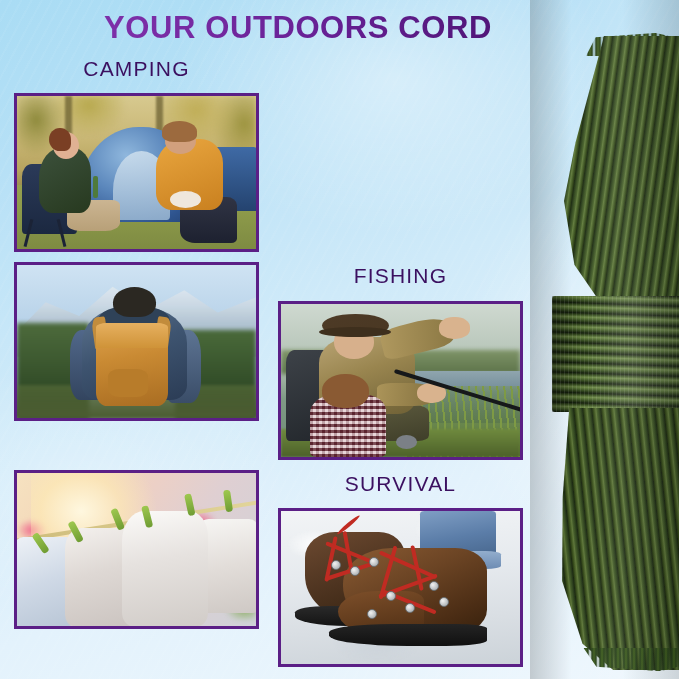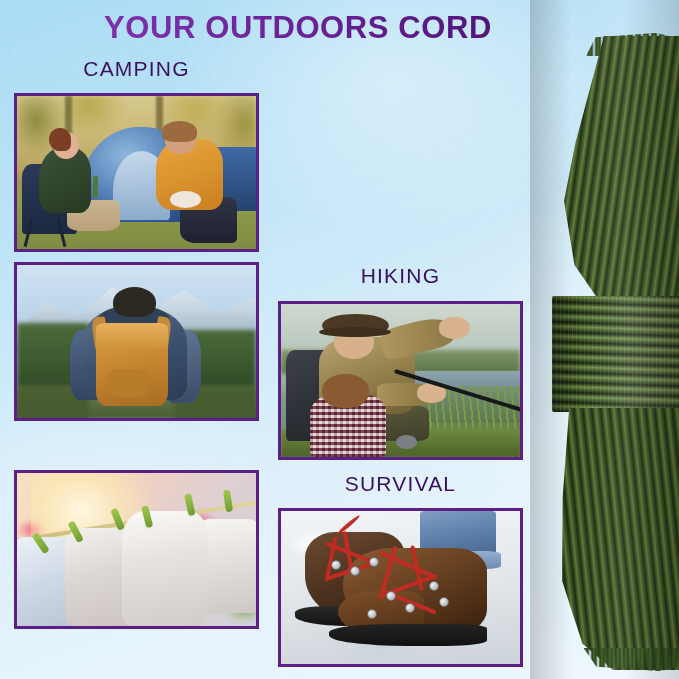--- a/index.html
+++ b/index.html
@@ -444,21 +444,21 @@
               <div class="lay hike-strap-l"></div>
               <div class="lay hike-strap-r"></div>
               <div class="lay hike-pack"></div>
               <div class="lay hike-pack-flap"></div>
               <div class="lay hike-pocket"></div>
             </div>
           </div>
         </div>
 
         <div class="card second">
-          <div class="card-label">HIKING</div>
+          <div class="card-label">FISHING</div>
           <div class="photo">
             <div class="scene">
               <div class="lay fish-sky"></div>
               <div class="lay fish-far"></div>
               <div class="lay fish-water"></div>
               <div class="lay fish-reeds"></div>
               <div class="lay fish-grass-b"></div>
               <div class="lay fish-chair"></div>
               <div class="lay fish-pants"></div>
               <div class="lay fish-man-body"></div>

